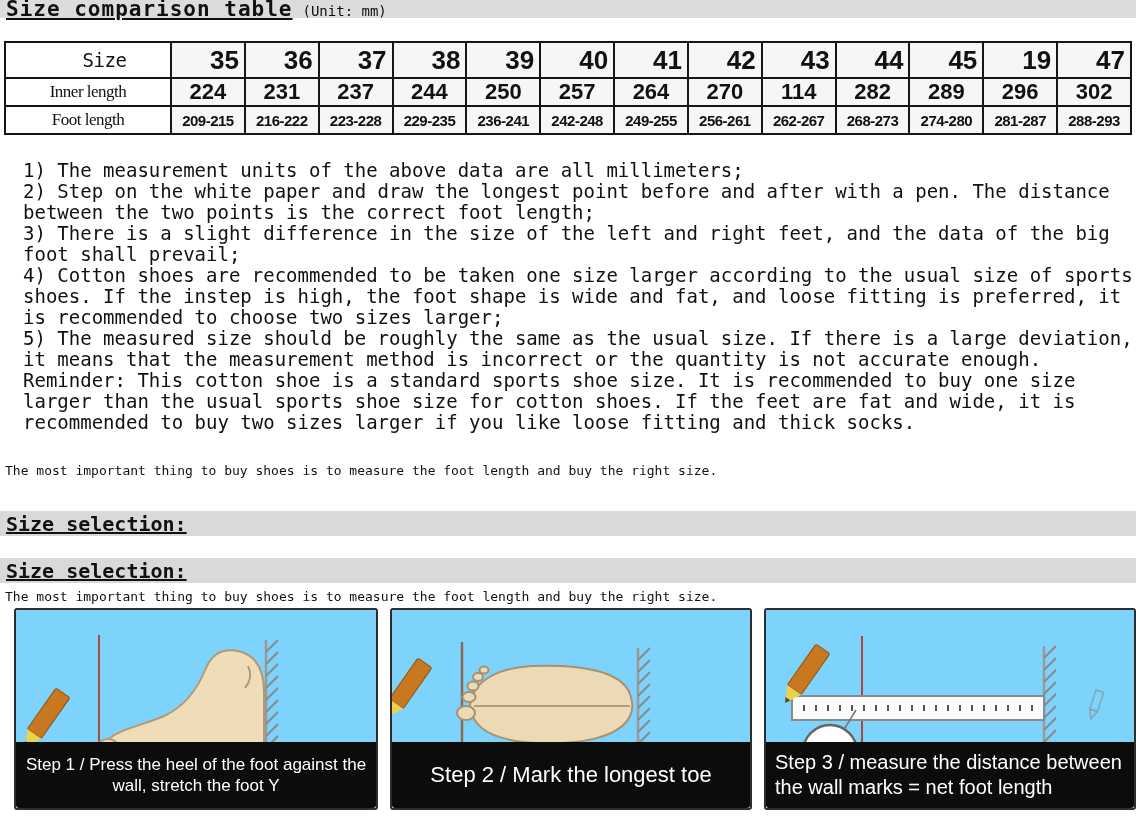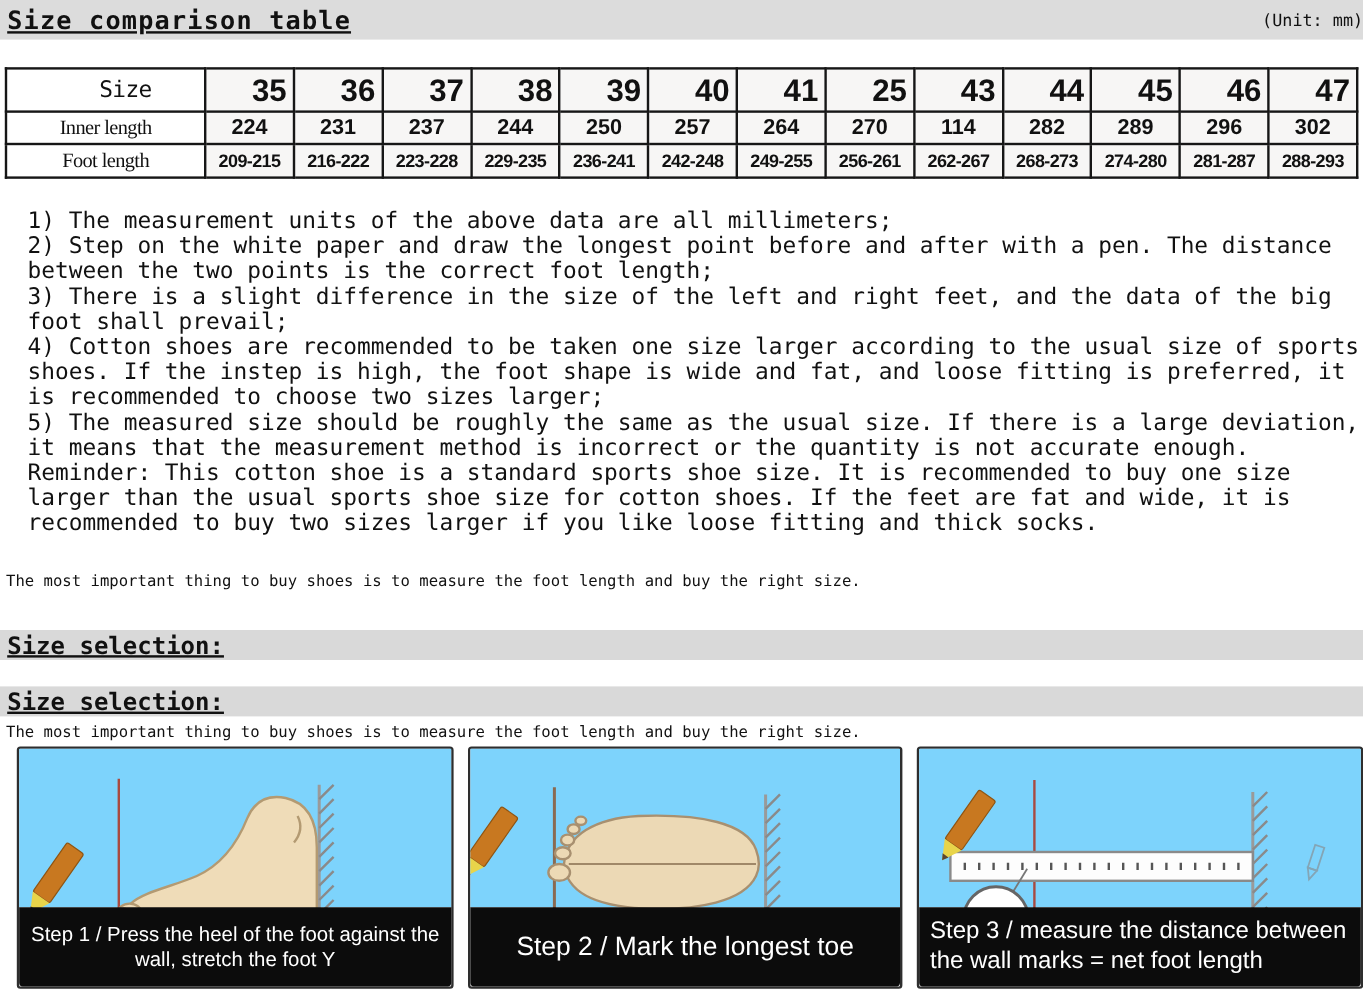--- a/index.html
+++ b/index.html
@@ -1,29 +1,29 @@
 <!DOCTYPE html>
 <html><head>
 <meta charset="utf-8">
 <style>
   html,body{margin:0;padding:0;background:#fff;}
   body{width:1136px;height:829px;overflow:hidden;font-family:"DejaVu Sans Mono", monospace;color:#111;}
 
   
-  .title-bar{height:33px;background:#dcdcdc;display:flex;align-items:center;padding-left:6px;justify-content:space-between;}
+  .title-bar{height:18px;background:#dcdcdc;display:flex;align-items:center;padding-left:6px;}
   .title-main{font-size:21px;font-weight:bold;text-decoration:underline;letter-spacing:1px;}
   .title-unit{font-size:14px;margin-left:10px;padding-top:3px;}
 
   
   table.size-table{border-collapse:collapse;margin:23px 3px 0 4px;width:1128px;table-layout:fixed;}
   table.size-table td{border:2px solid #161616;text-align:center;padding:0;background:#f7f6f5;overflow:hidden;white-space:nowrap;}
   table.size-table td.lbl{background:#fff;font-size:17px;letter-spacing:-0.5px;width:131px;}
   tr.r-size td{height:34px;font-family:"Liberation Sans",sans-serif;font-size:26px;font-weight:bold;padding-left:33px;}
   tr.r-size td.lbl{font-family:"DejaVu Sans Mono",monospace;font-size:19px;font-weight:normal;}
-  tr.r-inner td{height:25px;font-family:"Liberation Sans",sans-serif;font-size:18px;font-weight:bold;}
+  tr.r-inner td{height:25px;font-family:"Liberation Sans",sans-serif;font-size:22px;font-weight:bold;}
   tr.r-foot td{height:26px;font-family:"Liberation Sans",sans-serif;font-size:15px;font-weight:bold;letter-spacing:-0.5px;}
   tr.r-inner td.lbl,tr.r-foot td.lbl{font-family:Liberation Serif, serif;font-weight:normal;font-size:17px;}
 
   
   .notes{margin-top:25px;padding-left:23px;width:1128px;font-size:19px;line-height:21px;}
   .notes p{margin:0;}
 
   .tip{margin-top:30px;padding-left:5px;font-size:13px;}
 
   .sel-bar{margin-top:33px;height:25px;background:#d9d9d9;display:flex;align-items:center;padding-left:6px;text-align:center;}
@@ -57,25 +57,25 @@
   <tbody>
       <tr class="r-size">
     <td class="lbl">Size</td>
     <td>35</td>
     <td>36</td>
     <td>37</td>
     <td>38</td>
     <td>39</td>
     <td>40</td>
     <td>41</td>
-    <td>25</td>
+    <td>42</td>
     <td>43</td>
     <td>44</td>
     <td>45</td>
-    <td>46</td>
+    <td>19</td>
     <td>47</td>
   </tr>
   <tr class="r-inner">
     <td class="lbl">Inner length</td>
     <td>224</td>
     <td>231</td>
     <td>237</td>
     <td>244</td>
     <td>250</td>
     <td>257</td>

